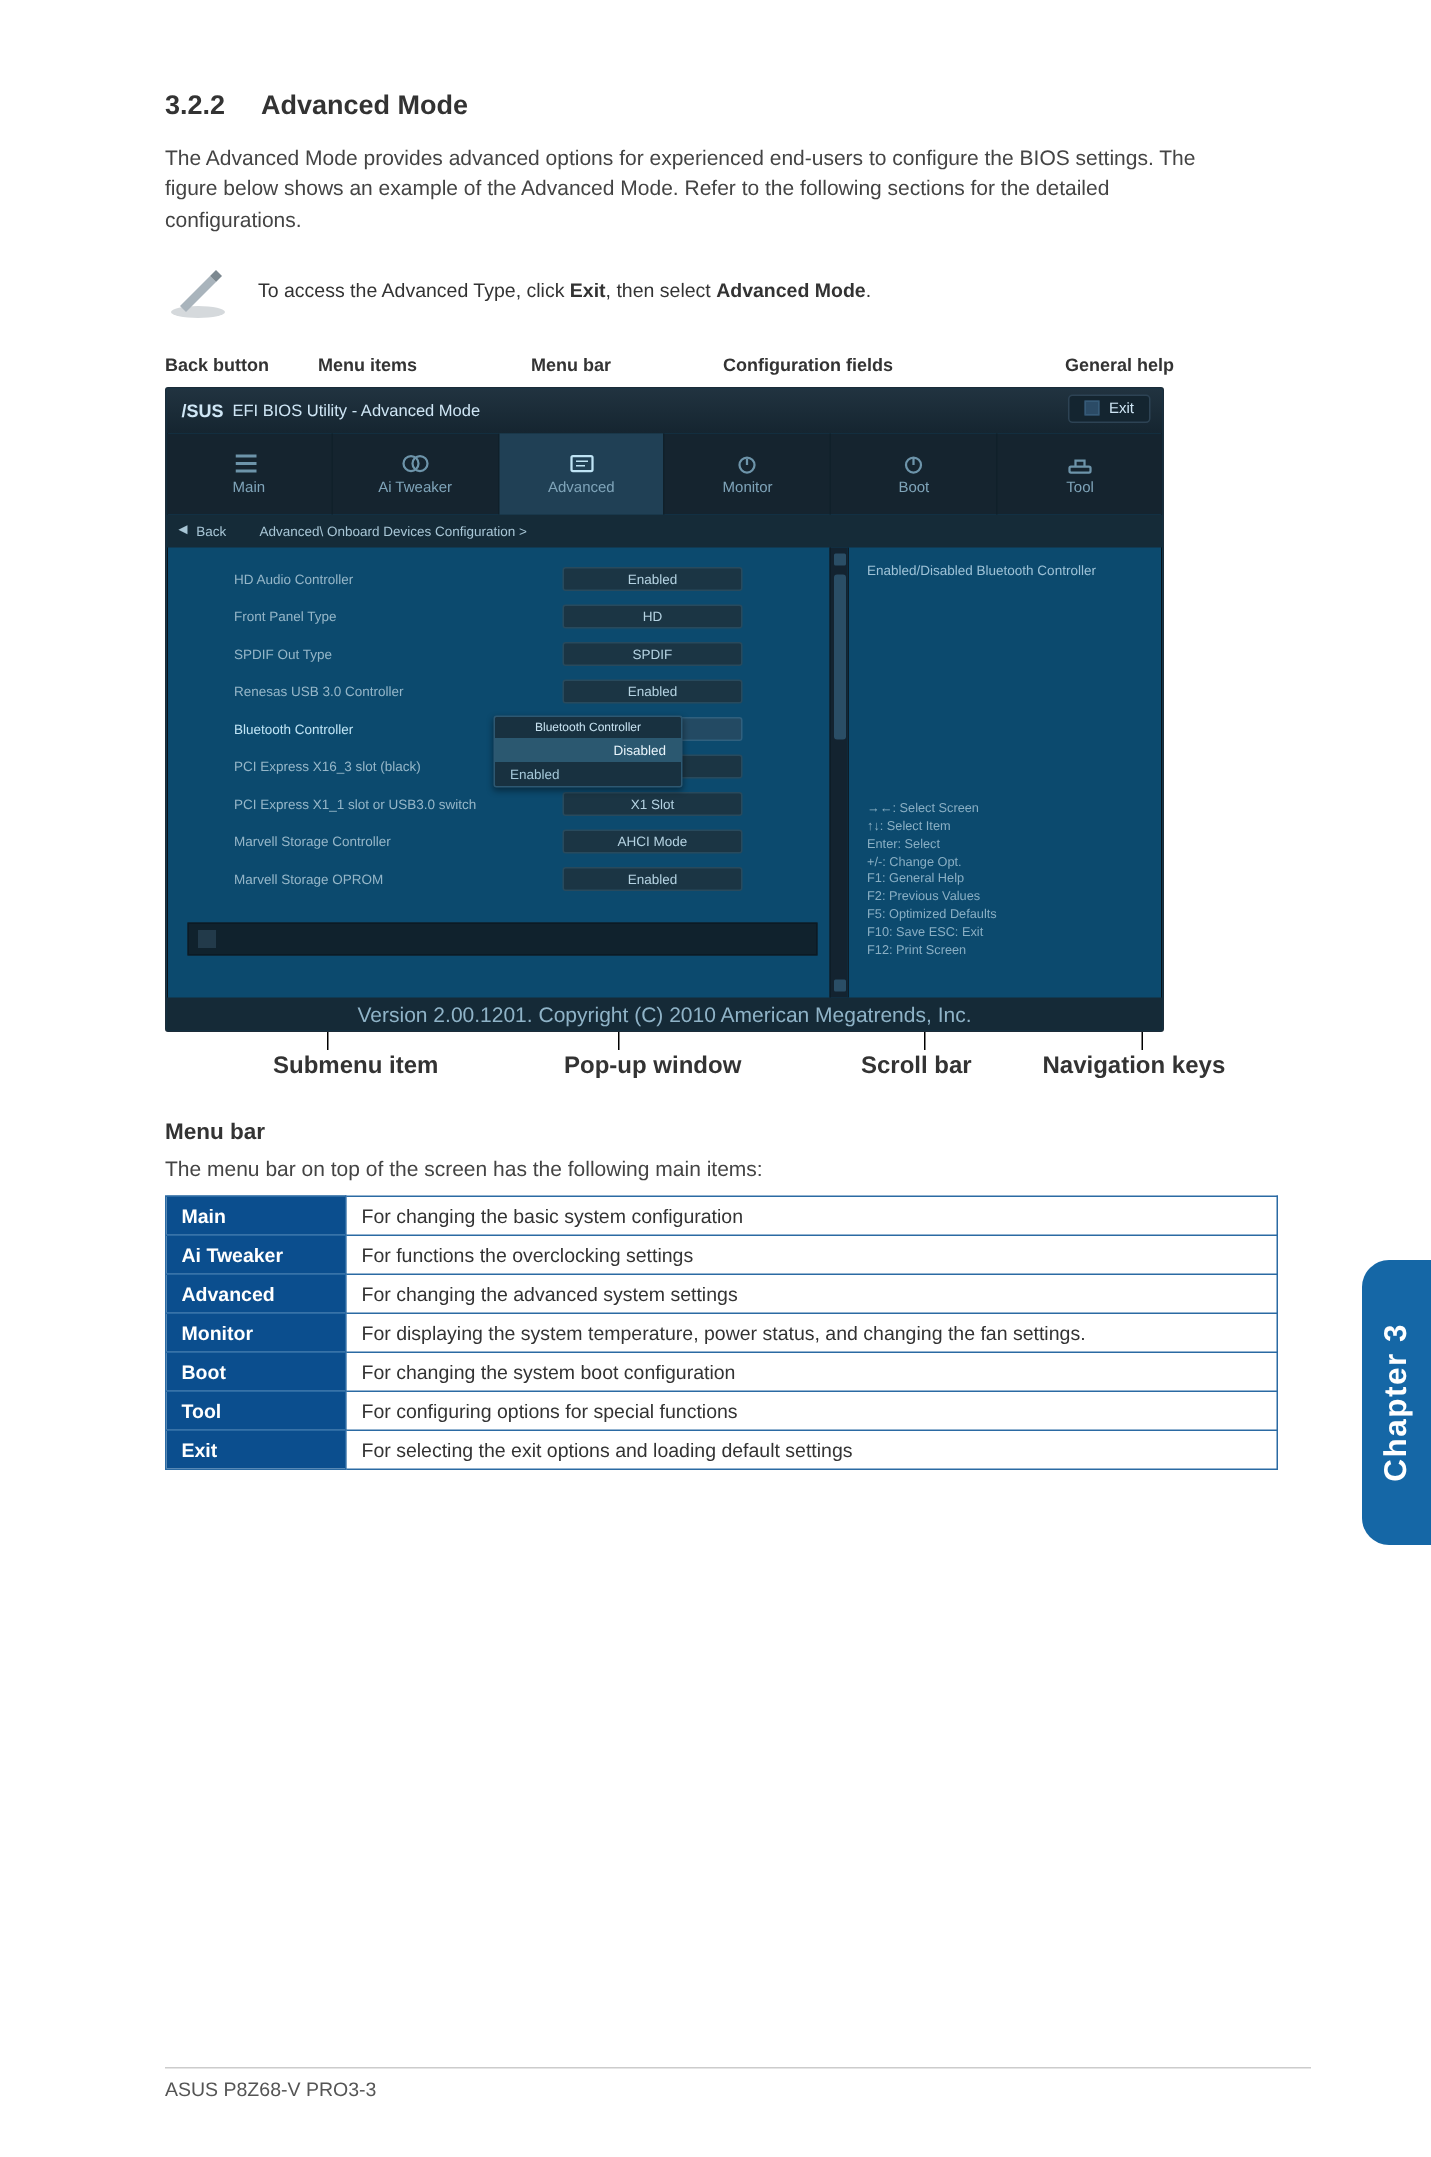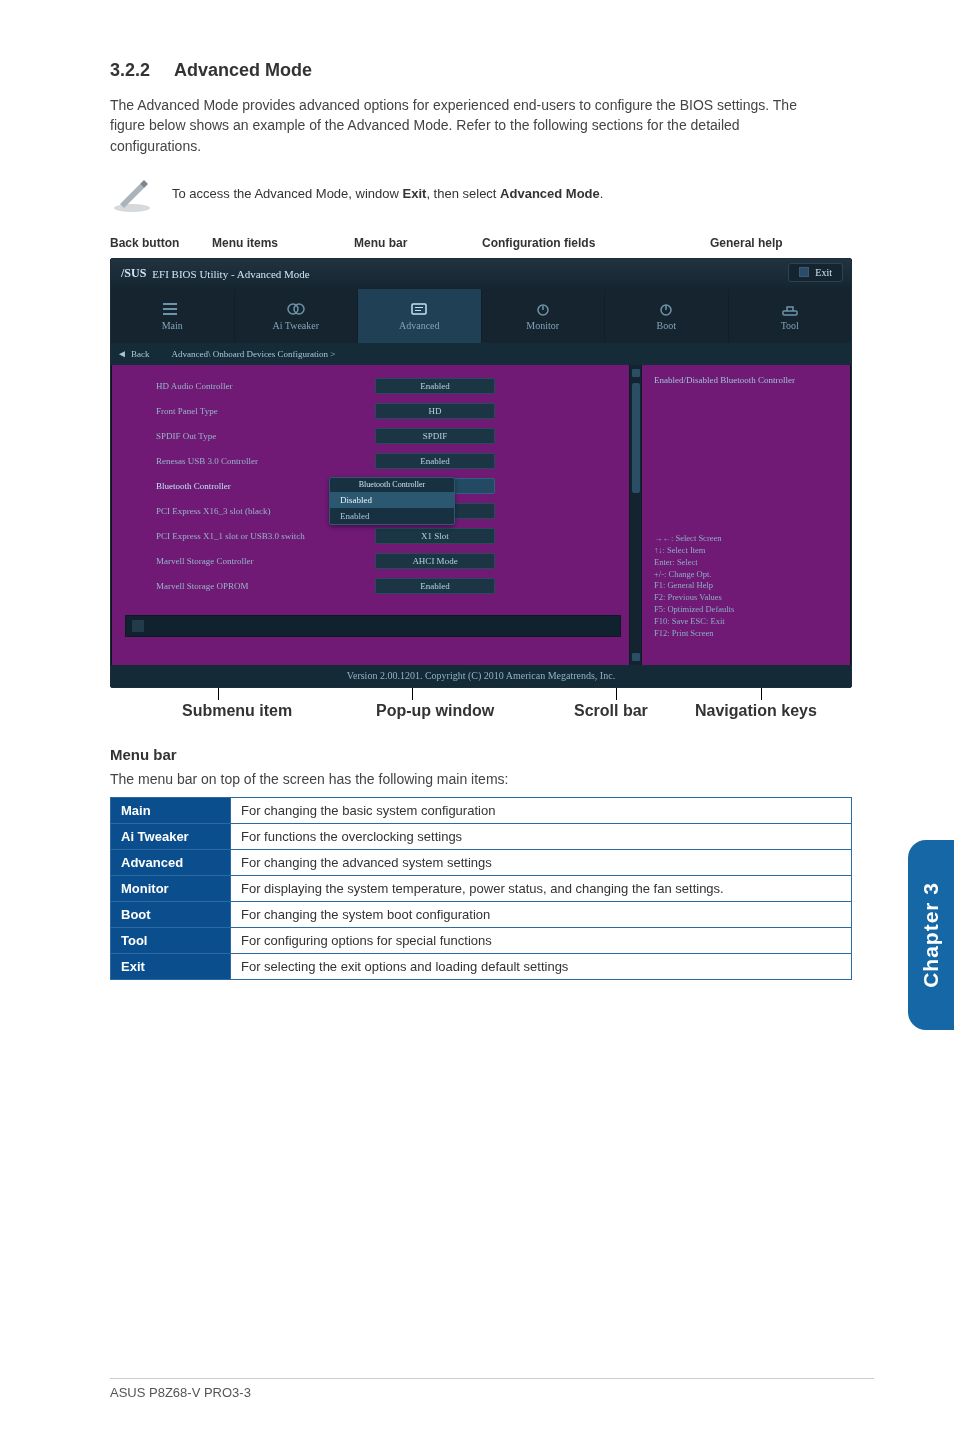--- a/index.html
+++ b/index.html
@@ -19,21 +19,21 @@
   .lbl-menuitems { left: 102px; }
   .lbl-menubar { left: 244px; }
   .lbl-config { left: 372px; }
   .lbl-general { left: 600px; }
   .tick-col { position: absolute; width: 1px; background: #000; height: 12px; }
   .tick-back { left: 16px; top: 22px; }
   .tick-menuitems { left: 130px; top: 22px; }
   .tick-menubar { left: 273px; top: 22px; }
   .tick-config { left: 423px; top: 22px; }
   .tick-general { left: 636px; top: 22px; }
-  .bios-window { width: 742px; border: 1px solid #1c2c38; background: #701a75; border-radius: 2px; box-shadow: 0 0 0 1px #0a141b inset; position: relative; font-family: Liberation Serif, serif; }
+  .bios-window { width: 666px; border: 1px solid #1c2c38; background: #0c4a6e; border-radius: 2px; box-shadow: 0 0 0 1px #0a141b inset; position: relative; }
   .bios-titlebar { display: flex; align-items: center; height: 30px; background: linear-gradient(#213340,#152530); padding: 0 10px; position: relative; }
   .bios-logo { font-weight: bold; font-size: 12px; color: #eaf3fa; letter-spacing: 0; }
   .bios-logo .slash { color: #cfe6f5; }
   .bios-title { color: #cfe6f5; font-size: 11px; margin-left: 6px; }
   .exit-btn { position: absolute; right: 8px; top: 4px; display: flex; align-items: center; gap: 6px; color: #cfe6f5; font-size: 10px; padding: 3px 10px; border: 1px solid #2d4354; background: #142530; border-radius: 3px; }
   .exit-btn .sq { width: 10px; height: 10px; background: #2b4b66; border: 1px solid #365b78; display: inline-block; }
   .tabbar { display: flex; height: 54px; background: #15242f; }
   .tab { flex: 1; display: flex; flex-direction: column; align-items: center; justify-content: center; gap: 3px; color: #7fa4b9; font-size: 10px; border-left: 1px solid #10202a; position: relative; }
   .tab:first-child { border-left: none; }
   .tab.active { background: #204055; }
@@ -44,32 +44,32 @@
   .content-area { display: flex; min-height: 300px; }
   .left-panel { flex: 1; padding: 10px 8px 8px 14px; position: relative; }
   .row { display: flex; align-items: center; height: 22px; color: #95b6c8; font-size: 9px; margin-bottom: 3px; }
   .row .label { width: 250px; padding-left: 31px; }
   .row .pill { width: 120px; text-align: center; background: #1b3544; border: 1px solid #284a5d; color: #b5d3e2; font-size: 9px; padding: 2px 0; border-radius: 2px; }
   .row.selected .label { color: #bfe4f5; }
   .row.selected .pill { background: #234a63; border-color: #30607e; color: #dff1fb; }
   .popup { position: absolute; left: 218px; top: 112px; width: 126px; background: #183140; border: 1px solid #2d5872; border-radius: 2px; z-index: 5; box-shadow: 0 2px 4px rgba(0,0,0,0.4); }
   .popup .pop-title { font-size: 8px; color: #c8e3f1; text-align: center; padding: 2px 0 0 0; height: 14px; }
   .popup .pop-item { font-size: 9px; color: #a7c9da; padding: 3px 10px; }
-  .popup .pop-item.sel { background: #2b5870; color: #e7f3fa; }
+  .popup .pop-item.sel { background: #2b5870; color: #e7f3fa; text-align: right; }
   .right-panel { width: 210px; padding: 10px 8px 8px 12px; color: #90b2c6; border-left: 1px solid #0e1c26; position: relative; }
   .help-title { font-size: 9px; color: #9ec2d7; margin-bottom: 6px; }
   .nav-block { position: absolute; left: 12px; top: 168px; font-size: 8.5px; line-height: 1.4; color: #8aafc4; }
   .scrollbar { width: 12px; background: #132330; border-left: 1px solid #0e1c26; position: relative; }
   .scroll-btn { position: absolute; left: 2px; width: 8px; height: 8px; background: #2a4e66; border-radius: 1px; }
   .scroll-top { top: 4px; }
   .scroll-bot { bottom: 4px; }
   .scroll-thumb { position: absolute; left: 2px; top: 18px; width: 8px; height: 110px; background: #2a4e66; border-radius: 2px; }
   .spacer-panel { height: 22px; background: #10222d; margin-top: 4px; border: 1px solid #0c1a24; }
   .spacer-panel .box { width: 12px; height: 12px; background: #223a4a; margin: 4px 0 0 6px; }
-  .version-bar { height: 22px; background: #152a37; color: #8fb3c7; font-size: 10px; text-align: center; line-height: 22px; }
+  .version-bar { height: 22px; background: #152a37; color: #8fb3c7; font-size: 14px; text-align: center; line-height: 22px; }
   .labels-bottom { position: relative; height: 30px; font-size: 16px; font-weight: bold; }
   .labels-bottom > div { position: absolute; }
   .lbl-submenu { left: 72px; top: 14px; }
   .lbl-popup { left: 266px; top: 14px; }
   .lbl-scroll { left: 464px; top: 14px; }
   .lbl-nav { left: 585px; top: 14px; }
   .tick-bot { position: absolute; width: 1px; background: #000; height: 12px; top: 0; }
   .tick-sub { left: 108px; }
   .tick-pop { left: 302px; }
   .tick-scr { left: 506px; }
@@ -101,21 +101,21 @@
 
   <div class="note-row">
     <div class="pen-icon">
       <svg viewBox="0 0 44 40">
           <ellipse cx="22" cy="34" rx="18" ry="4" fill="#d5d9dc"></ellipse>
           <path d="M10 30 L30 10 L34 14 L14 34 Z" fill="#a9b4bc"></path>
           <path d="M30 10 L34 6 L38 10 L34 14 Z" fill="#7c8890"></path>
         </svg>
     </div>
     <div class="note-text">
-      <span>To access the Advanced Mode, window </span><b>Exit</b><span>, then select </span><b>Advanced Mode</b><span>.</span>
+      <span>To access the Advanced Type, click </span><b>Exit</b><span>, then select </span><b>Advanced Mode</b><span>.</span>
     </div>
   </div>
 
   <div style="position:relative;">
     <div class="labels-top">
       <div class="lbl-back">Back button</div>
       <div class="lbl-menuitems">Menu items</div>
       <div class="lbl-menubar">Menu bar</div>
       <div class="lbl-config">Configuration fields</div>
       <div class="lbl-general">General help</div>

